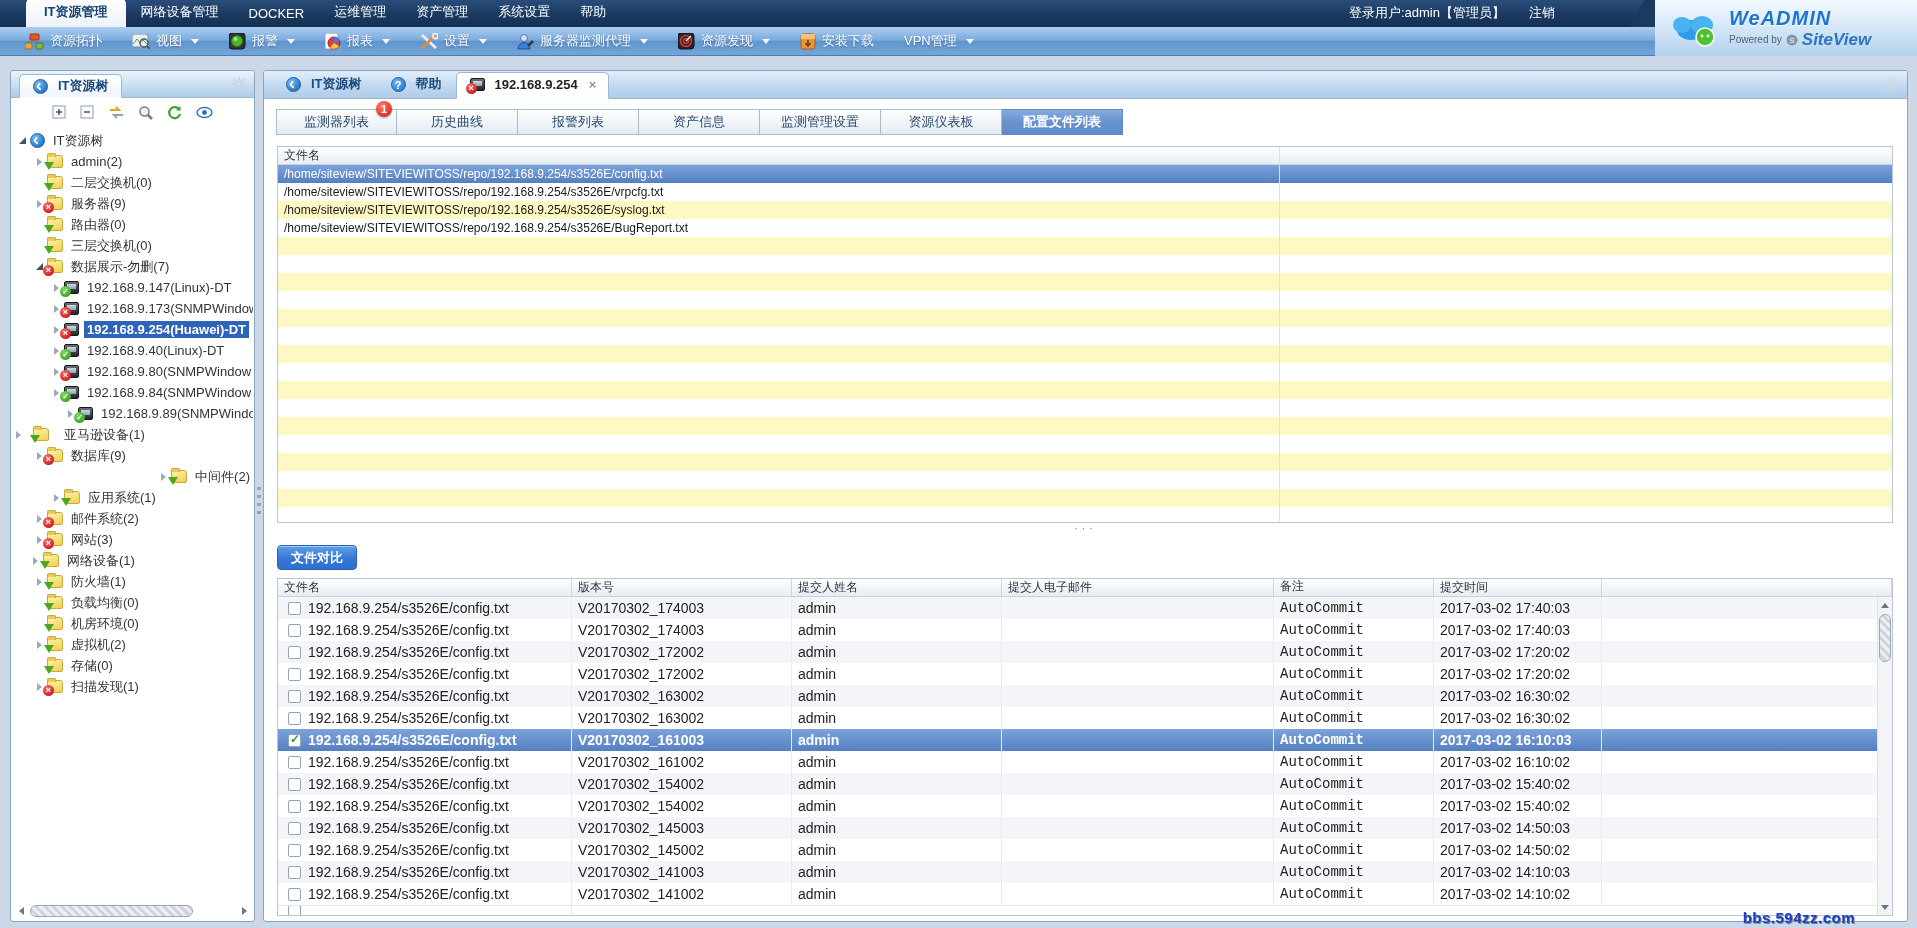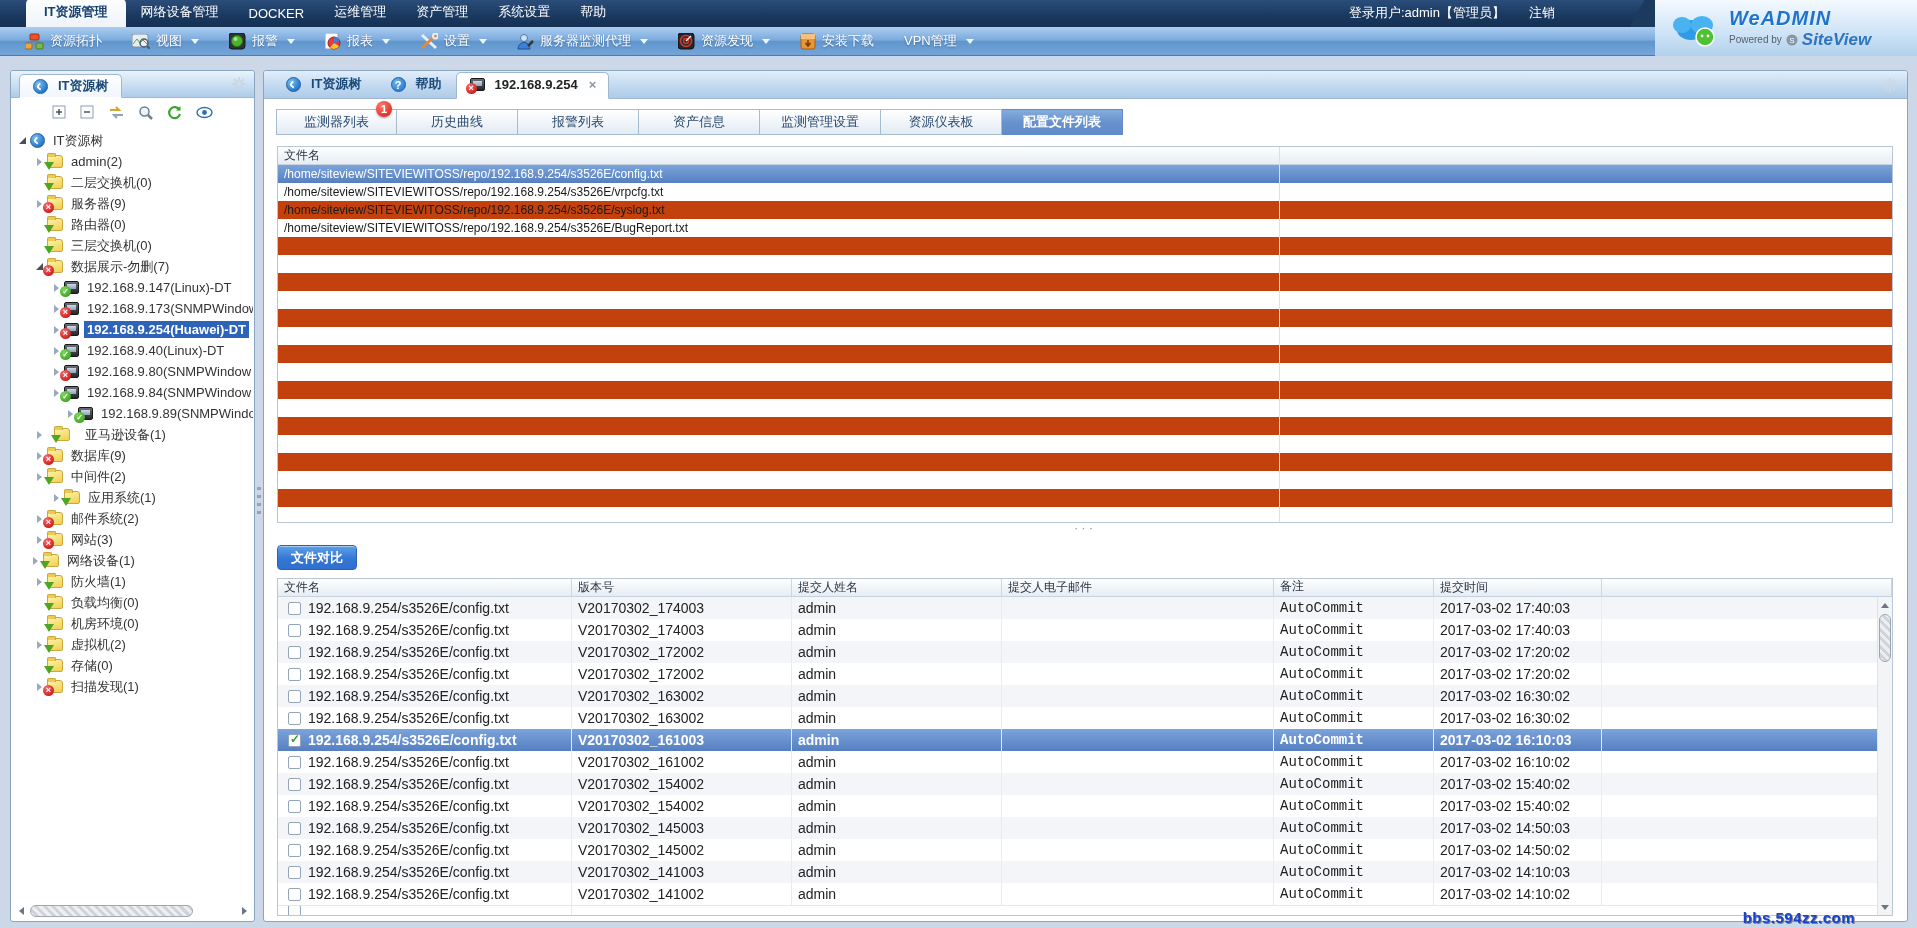--- a/index.html
+++ b/index.html
@@ -110,21 +110,21 @@
     background:linear-gradient(#ffffff,#eef3f9 60%,#e2eaf3); border:1px solid #a8bcd0; border-left:none; }
   .subtab:first-child { border-left:1px solid #a8bcd0; }
   .subtab.active { background:linear-gradient(#86abdd,#6691cd 55%,#5f8cc9); color:#fff; font-weight:bold; border-color:#5f8cc9; }
 
   
   .filegrid { position:absolute; left:13px; right:14px; top:75px; height:377px; border:1px solid #b9c6d5; overflow:hidden; }
   .fg-head { height:18px; background:linear-gradient(#fdfefe,#e7edf4); border-bottom:1px solid #c6d2df;
     font-size:12px; color:#2a3645; line-height:17px; padding-left:6px; }
   .fg-row { height:18px; line-height:18px; font-size:12px; color:#1a1a1a; padding-left:6px;
     white-space:nowrap; overflow:hidden; }
-  .fg-row.stripe { background:#c2410c; }
+  .fg-row.stripe { background:#fef9c3; }
   .fg-row.sel { background:linear-gradient(#7ba3dc,#557fc0); color:#fff; }
   .fg-divider { position:absolute; top:0; bottom:0; left:1001px; width:1px; background:#d9e1ea; }
 
   .splitter { position:absolute; left:13px; right:14px; top:452px; height:16px; text-align:center;
     color:#8a94a0; font-size:13px; letter-spacing:3px; line-height:10px; }
 
   
   .btn-compare { position:absolute; left:13px; top:474px; height:25px; padding:0 13px;
     background:linear-gradient(#5ea0e8,#3577d4 55%,#2f6fd0); color:#fff; font-size:13px; font-weight:bold;
     border:1px solid #2a62b8; border-radius:4px; line-height:23px; box-shadow:inset 0 1px 0 rgba(255,255,255,.45); }
@@ -387,31 +387,31 @@
       <div class="tree-row" style="padding-left: 38px;">
         <span class="arr collapsed"></span>
         <span class="ti device-ok"></span>
         <span class="lbl">192.168.9.84(SNMPWindow</span>
       </div>
       <div class="tree-row" style="padding-left: 52px;">
         <span class="arr collapsed"></span>
         <span class="ti device-ok"></span>
         <span class="lbl">192.168.9.89(SNMPWindow</span>
       </div>
-      <div class="tree-row" style="padding-left: 21px; gap: 7px;">
+      <div class="tree-row" style=" gap: 7px;">
         <span class="arr collapsed"></span>
         <span class="ti folder-ok"></span>
         <span class="lbl">亚马逊设备(1)</span>
       </div>
       <div class="tree-row" style="padding-left: 21px;">
         <span class="arr collapsed"></span>
         <span class="ti folder-err"></span>
         <span class="lbl">数据库(9)</span>
       </div>
-      <div class="tree-row" style="padding-left: 21px;">
+      <div class="tree-row" style="padding-left: 21px; justify-content: flex-end;">
         <span class="arr collapsed"></span>
         <span class="ti folder-ok"></span>
         <span class="lbl">中间件(2)</span>
       </div>
       <div class="tree-row" style="padding-left: 38px;">
         <span class="arr collapsed"></span>
         <span class="ti folder-ok"></span>
         <span class="lbl">应用系统(1)</span>
       </div>
       <div class="tree-row" style="padding-left: 21px;">

